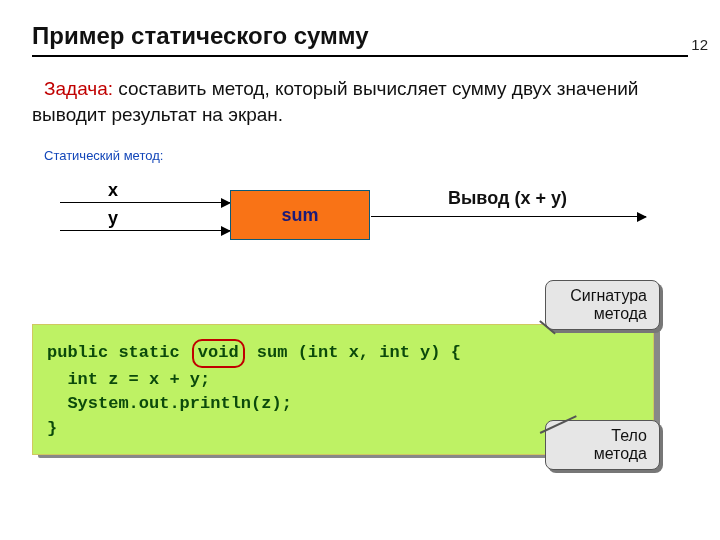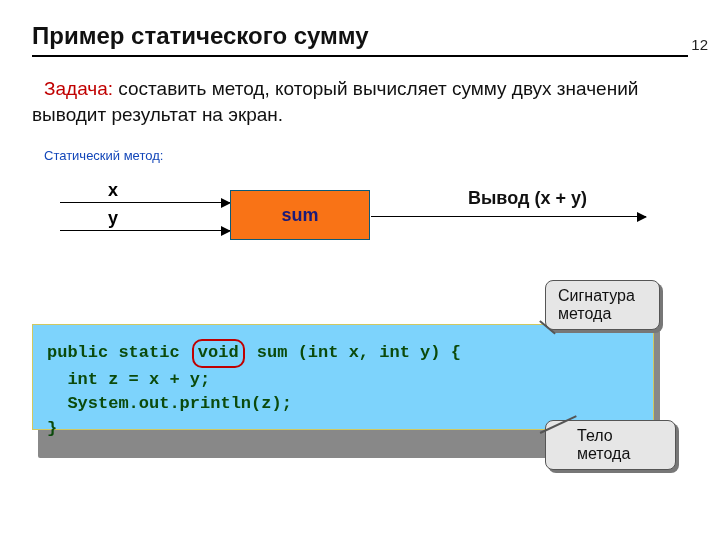--- a/index.html
+++ b/index.html
@@ -119,43 +119,43 @@
     content: "";
     position: absolute;
     right: -1px;
     top: -5px;
     border-left: 10px solid #000;
     border-top: 5px solid transparent;
     border-bottom: 5px solid transparent;
   }
   .output-label {
     position: absolute;
-    left: 408px;
+    left: 388px;
     top: 8px;
     font-size: 18px;
     font-weight: bold;
     color: #111;
   }
 
   .code-shadow {
     position: absolute;
     left: 38px;
     top: 330px;
     width: 622px;
     height: 128px;
     background: #888;
     border-radius: 2px;
   }
   .code-block {
     position: absolute;
     left: 32px;
     top: 324px;
     width: 622px;
-    height: 106px;
-    background: #7dd3fc;
+    height: 131px;
+    background: #bef264;
     border: 1px solid #d0c860;
     padding: 14px 14px;
     font-family: "Courier New", monospace;
     font-size: 17px;
     font-weight: bold;
     color: #0b4a0b;
     line-height: 1.45;
     white-space: pre;
   }
   .void-circle {
@@ -167,25 +167,25 @@
   }
 
   .callout {
     position: absolute;
     background: #e6e6e6;
     border: 1px solid #555;
     border-radius: 8px;
     padding: 6px 12px;
     font-size: 16px;
     color: #111;
-    text-align: left;
+    text-align: right;
     box-shadow: 3px 3px 0 #777;
   }
   .callout.sig { left: 545px; top: 280px; width: 115px; }
-  .callout.body { left: 545px; top: 420px; width: 131px; padding-left: 31px; }
+  .callout.body { left: 545px; top: 420px; width: 115px; padding-left: 31px; }
   .pointer {
     position: absolute;
     background: #555;
   }
   .pointer.p-sig {
     left: 540px; top: 320px; width: 20px; height: 1.5px;
     transform: rotate(40deg);
     transform-origin: left center;
   }
   .pointer.p-body {

